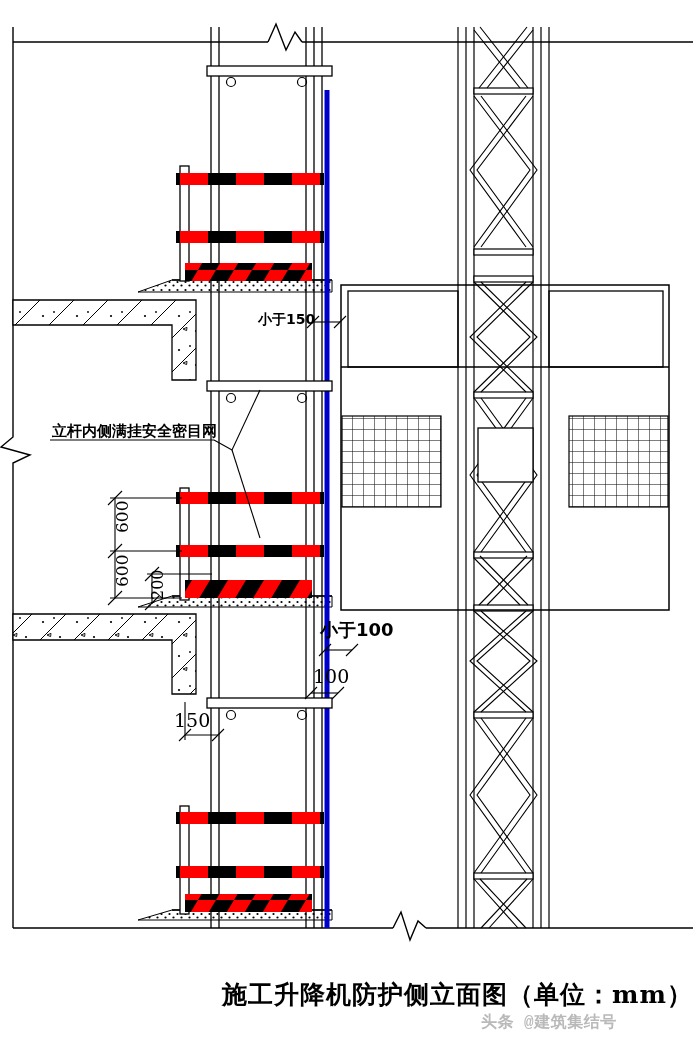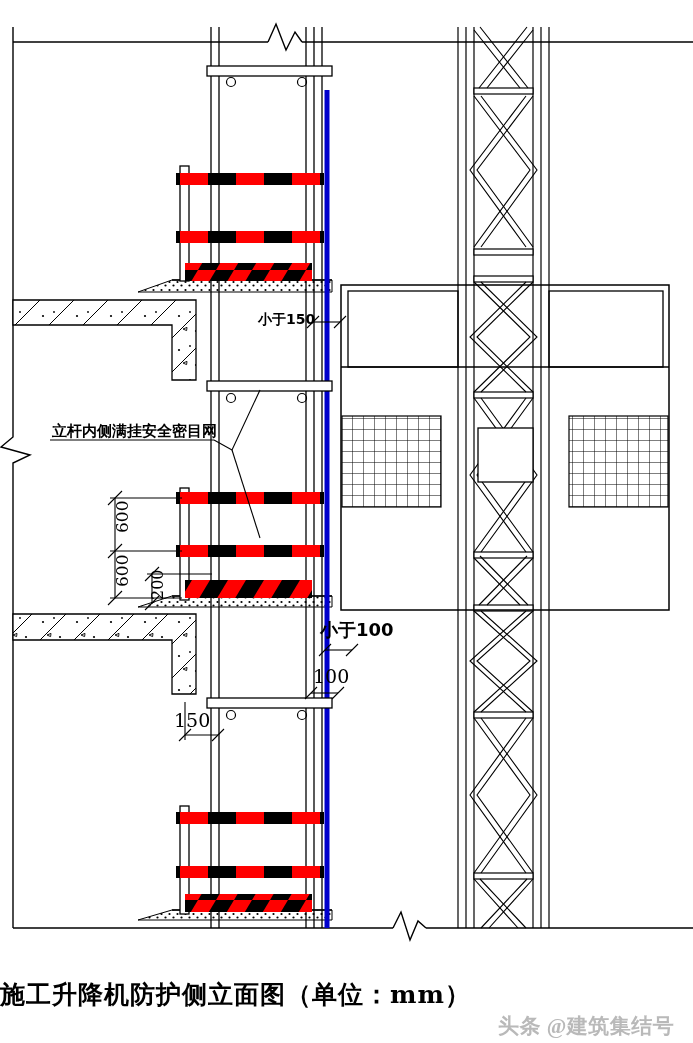--- a/index.html
+++ b/index.html
@@ -24,36 +24,36 @@
   }
   .cn {
     font-family: "DejaVu Sans", "Liberation Sans", sans-serif;
     font-weight: bold;
   }
   #title-block {
     position: absolute;
     left: 0;
     top: 978px;
     width: 693px;
-    text-align: left;
+    text-align: right;
   }
   #title-text {
     font-family: "DejaVu Serif", "Liberation Serif", serif;
     font-size: 25px;
     font-weight: bold;
     letter-spacing: 1px;
     color: #000000;
     white-space: nowrap;
   }
   #watermark {
     position: absolute;
-    left: 498px;
+    left: 481px;
     top: 1012px;
-    font-family: Liberation Serif, serif;
-    font-size: 21px;
+    font-family: Liberation Mono, monospace;
+    font-size: 16px;
     font-weight: bold;
     color: #b9b9b9;
     white-space: nowrap;
     letter-spacing: 0.5px;
   }
 </style>
 </head>
 <body>
 
 <div id="page">

